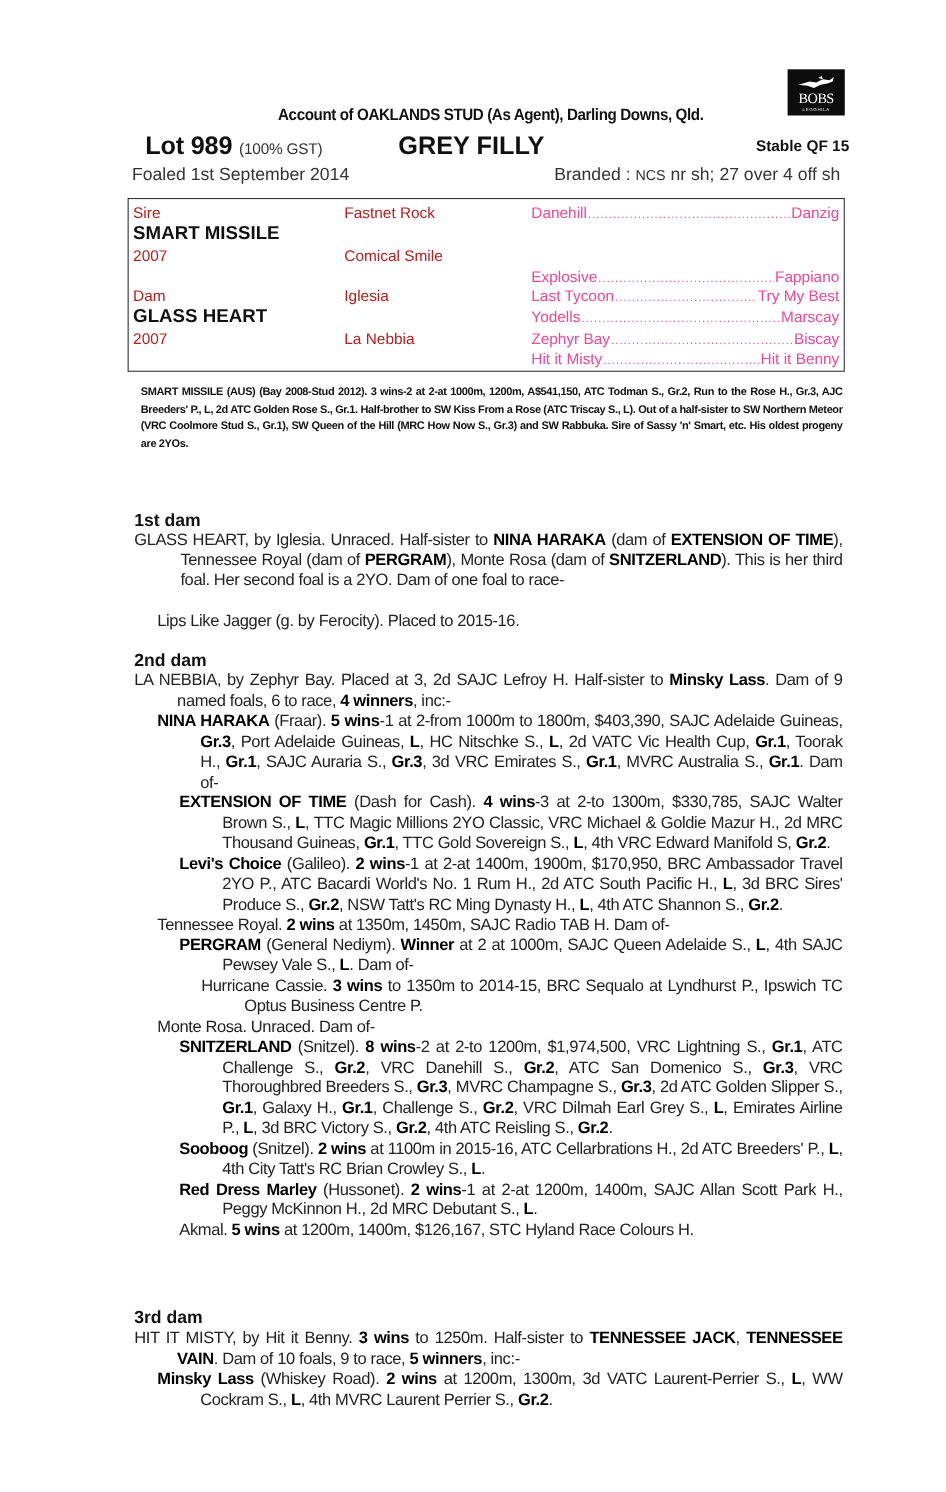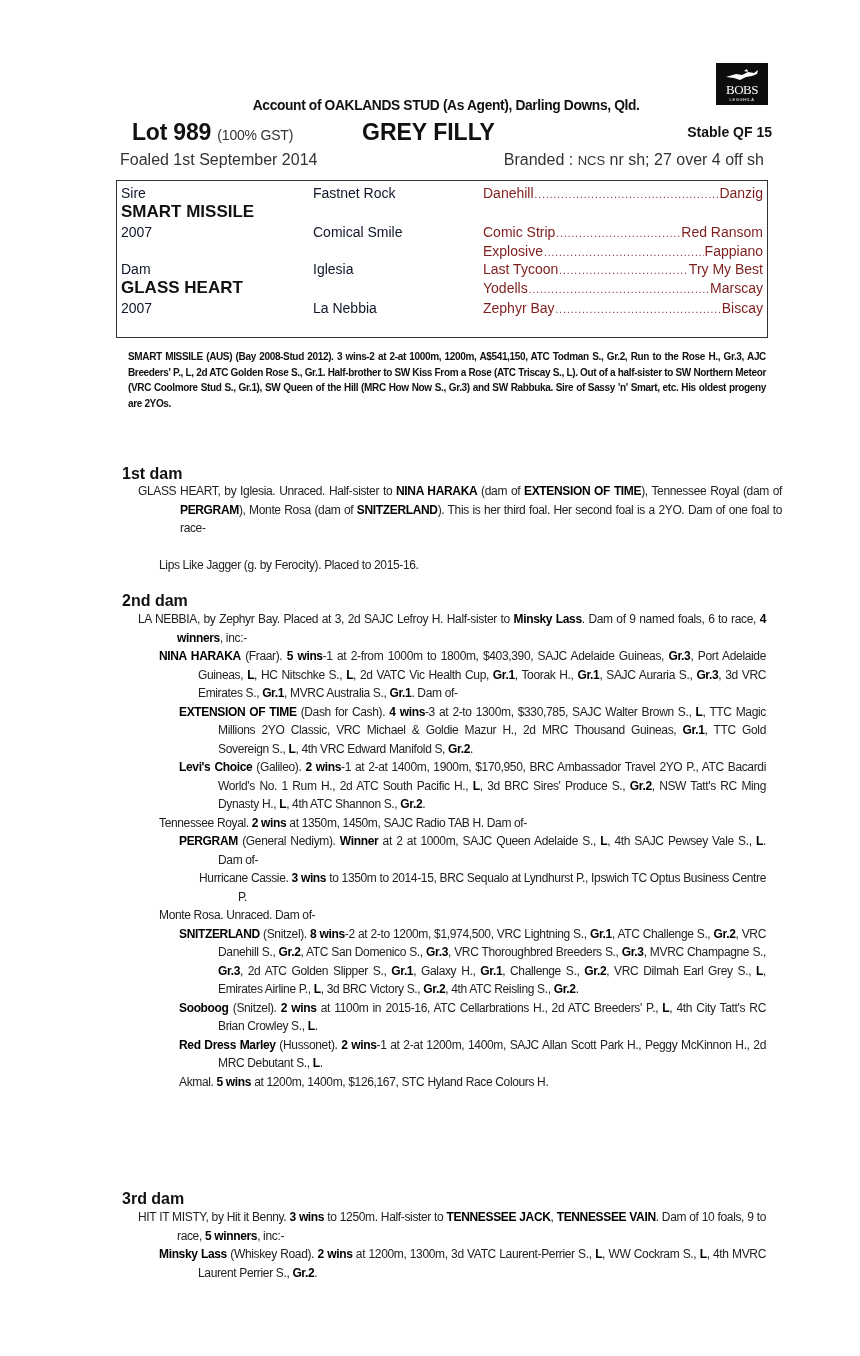--- a/index.html
+++ b/index.html
@@ -19,32 +19,32 @@
   .gst { font-size: 14px; font-weight: normal; color: #333; }
   .sex { position: absolute; left: 242px; top: 0; font-size: 23px; font-weight: 900; }
   .stable { position: absolute; right: 0; top: 5px; font-size: 14px; font-weight: 900; }
 
   .foaled { left: 120px; top: 151px; font-size: 16px; color: #333; }
   .branded { right: 96px; top: 151px; font-size: 16px; color: #333; }
   .branded .ncs { font-size: 13px; }
 
   
   .pedbox { left: 116px; top: 180px; width: 652px; height: 158px; border: 1.5px solid #333; box-sizing: border-box; }
-  .ped { position: absolute; font-size: 14px; color: #0f172a; line-height: 16px; white-space: nowrap; }
+  .ped { position: absolute; font-size: 14px; color: #b91c1c; line-height: 16px; white-space: nowrap; }
   .ped.big { font-size: 17px; font-weight: 900; color: #111; }
-  .g3 { position: absolute; left: 366px; width: 280px; font-size: 14px; color: #7f1d1d; line-height: 16px; display: flex; white-space: nowrap; }
+  .g3 { position: absolute; left: 366px; width: 280px; font-size: 14px; color: #ec4899; line-height: 16px; display: flex; white-space: nowrap; }
   .g3 .dots { flex: 1; overflow: hidden; margin: 0 1px; }
   .g3 .dots::after { content: "................................................................................................................"; letter-spacing: 1px; font-size: 10px; }
 
   
   .sirepara { left: 128px; top: 349px; width: 638px; font-size: 10px; font-weight: 900; line-height: 15.5px; text-align: justify; letter-spacing: -0.35px; }
 
   .heading { left: 122px; font-size: 16px; font-weight: 900; }
 
-  .para { position: absolute; font-size: 12px; line-height: 18.5px; text-align: justify; color: #222; letter-spacing: -0.35px; margin-left: 16px; }
+  .para { position: absolute; font-size: 15px; line-height: 18.5px; text-align: justify; color: #222; letter-spacing: -0.35px; }
   .para b { color: #000; font-weight: 900; }
 </style>
 </head>
 <body>
 
 <div class="abs logo">
   <svg class="bird" viewBox="0 0 36 14">
     <path d="M2 9 L12 6 L18 7 L24 4 L30 5 L34 2 L33 6 L28 8 L22 9 L16 12 L10 10 Z" fill="#fff"></path>
     <path d="M20 3 L23 1 L24 4 Z" fill="#fff"></path>
   </svg>
@@ -74,44 +74,44 @@
   <div class="ped" style="left:196px;top:4px">Fastnet Rock</div>
   <div class="ped" style="left:196px;top:43px">Comical Smile</div>
   <div class="ped" style="left:196px;top:80px">Iglesia</div>
   <div class="ped" style="left:196px;top:119px">La Nebbia</div>
 
   <div class="g3" style="top:4px">
       <span>Danehill</span>
       <span class="dots"></span>
       <span>Danzig</span>
     </div>
-  <div class="g3" style="top:43px">
-      <span>Comic Strip</span>
-      <span class="dots"></span>
-      <span>Red Ransom</span>
-    </div>
   <div class="g3" style="top:62px">
       <span>Explosive</span>
       <span class="dots"></span>
       <span>Fappiano</span>
     </div>
   <div class="g3" style="top:80px">
       <span>Last Tycoon</span>
       <span class="dots"></span>
       <span>Try My Best</span>
     </div>
   <div class="g3" style="top:99px">
       <span>Yodells</span>
       <span class="dots"></span>
       <span>Marscay</span>
     </div>
   <div class="g3" style="top:119px">
       <span>Zephyr Bay</span>
       <span class="dots"></span>
       <span>Biscay</span>
+    </div>
+  <div class="g3" style="top:137px">
+      <span>Hit it Misty</span>
+      <span class="dots"></span>
+      <span>Hit it Benny</span>
     </div>
 </div>
 
 <div class="abs sirepara">SMART MISSILE (AUS) (Bay 2008-Stud 2012). 3 wins-2 at 2-at 1000m, 1200m, A$541,150, ATC Todman S., Gr.2, Run to the Rose H., Gr.3, AJC Breeders' P., L, 2d ATC Golden Rose S., Gr.1. Half-brother to SW Kiss From a Rose (ATC Triscay S., L). Out of a half-sister to SW Northern Meteor (VRC Coolmore Stud S., Gr.1), SW Queen of the Hill (MRC How Now S., Gr.3) and SW Rabbuka. Sire of Sassy 'n' Smart, etc. His oldest progeny are 2YOs.</div>
 
 <div class="abs heading" style="top:465px">1st dam</div>
 <div class="para" style="left:122px;top:482px;width:644px;padding-left:42px;text-indent:-42px;box-sizing:border-box">GLASS HEART, by Iglesia. Unraced. Half-sister to <b>NINA HARAKA</b> (dam of <b>EXTENSION OF TIME</b>), Tennessee Royal (dam of <b>PERGRAM</b>), Monte Rosa (dam of <b>SNITZERLAND</b>). This is her third foal. Her second foal is a 2YO. Dam of one foal to race-</div>
 <div class="para" style="left:143px;top:556px;width:623px">Lips Like Jagger (g. by Ferocity). Placed to 2015-16.</div>
 
 <div class="abs heading" style="top:592px">2nd dam</div>

